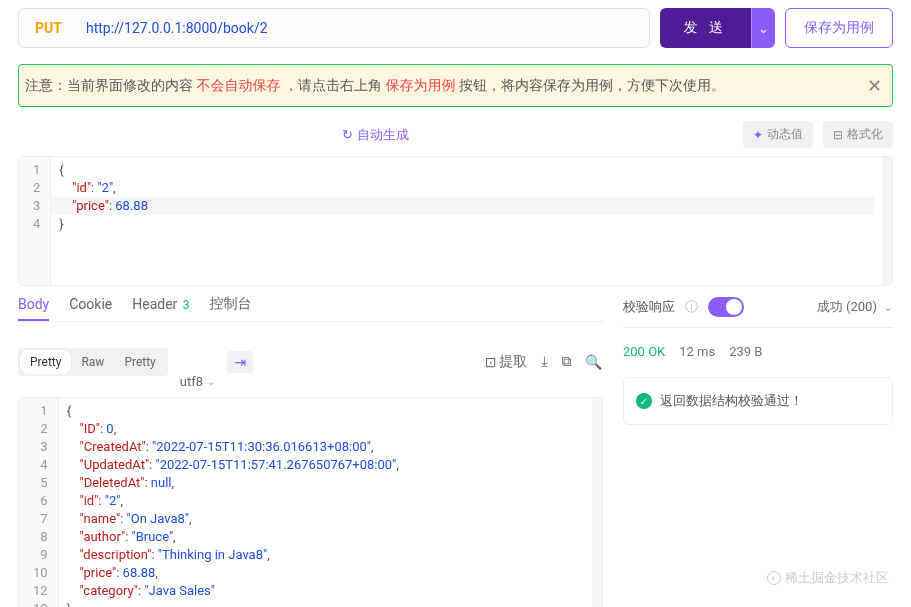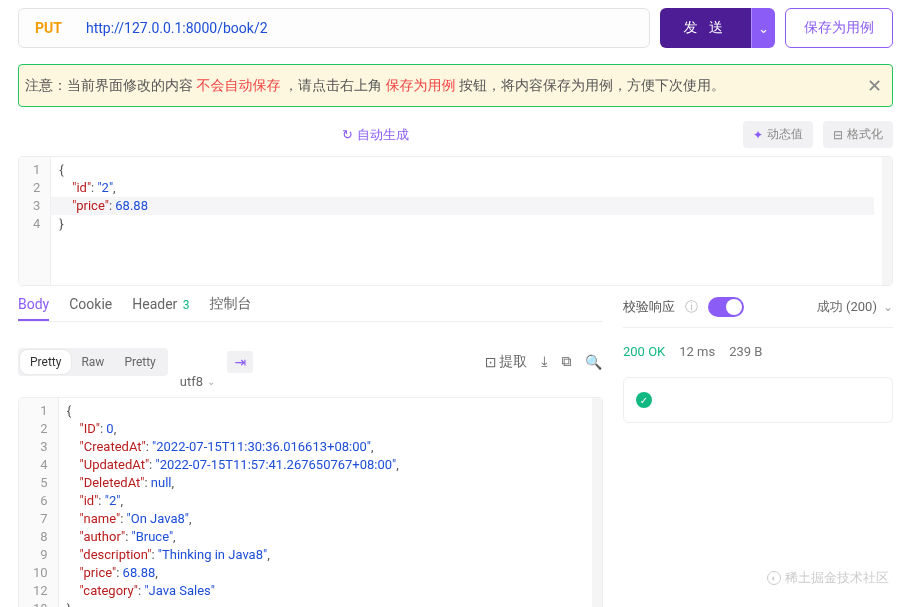--- a/index.html
+++ b/index.html
@@ -222,20 +222,21 @@
         <span class="toggle"></span>
         <span class="succ"><span>成功 (200)</span><span class="chev-r">⌄</span></span>
       </div>
       <div class="status-line">
         <span class="st-green">200 OK</span>
         <span class="st-blue">12 ms</span>
         <span class="st-blue">239 B</span>
       </div>
       <div class="valid-card">
         <span class="check-circle">✓</span>
+        <span>返回数据结构校验通过！</span>
       </div>
     </div>
   </div>
 
   <div class="watermark">
     <span class="wm-icon">◐</span>
     <span>稀土掘金技术社区</span>
   </div>
 
 </div>

